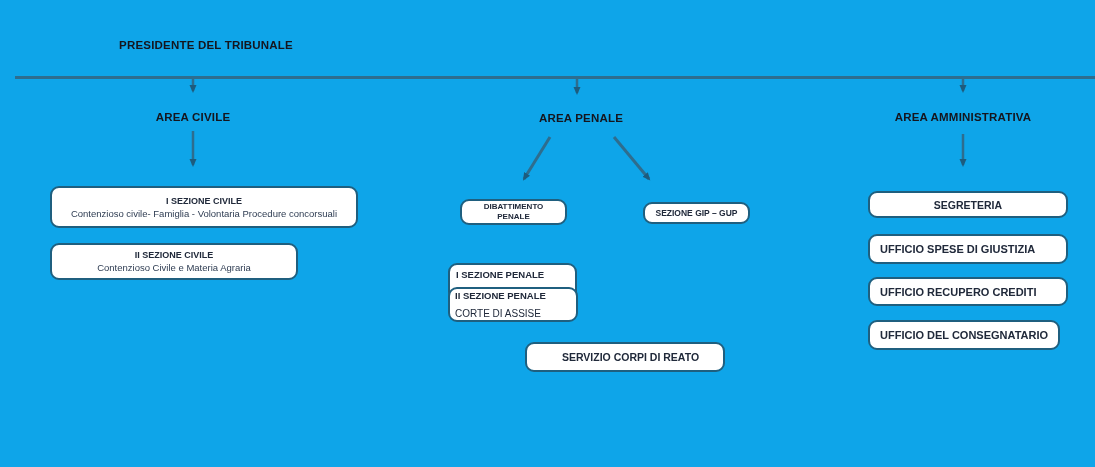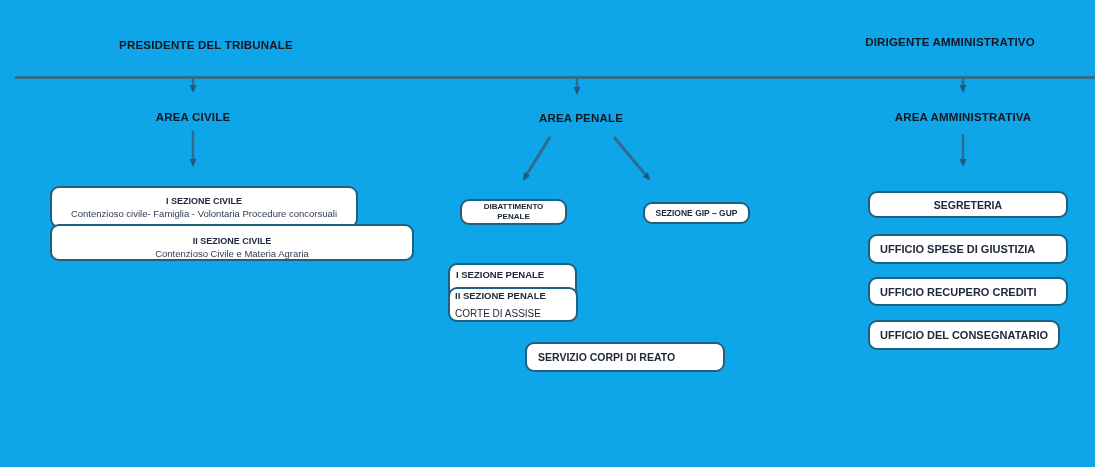--- a/index.html
+++ b/index.html
@@ -30,33 +30,33 @@
     z-index:2;
     color:#20293a;
     display:flex;flex-direction:column;justify-content:center;
   }
   .node .t{font-weight:bold;}
   .node .s{font-weight:normal;}
   .center{text-align:center;align-items:center;}
   .node.civil1{left:50px;top:186px;width:308px;height:42px;}
   .node.civil1 .t{font-size:9px;}
   .node.civil1 .s{font-size:9.5px;color:#2e3c52;margin-top:2px;}
-  .node.civil2{left:50px;top:224px;width:364px;height:37px;justify-content:flex-end;}
+  .node.civil2{left:50px;top:243px;width:248px;height:37px;}
   .node.civil2 .t{font-size:9px;}
   .node.civil2 .s{font-size:9.5px;color:#2e3c52;margin-top:2px;}
   .node.dibattimento{left:460px;top:199px;width:107px;height:26px;}
   .node.dibattimento .t{font-size:8px;line-height:1.25;}
   .node.gip{left:643px;top:202px;width:107px;height:22px;}
   .node.gip .t{font-size:8.5px;}
   .node.sezpen1{left:448px;top:238px;width:129px;height:38px;justify-content:flex-start;padding:4px 0 0 6px;margin-top:25px;}
   .node.sezpen1 .t{font-size:9.5px;text-align:left;}
   .node.sezpen2{left:448px;top:287px;width:130px;height:35px;padding-left:5px;}
   .node.sezpen2 .t{font-size:9.5px;text-align:left;}
   .node.sezpen2 .s{font-size:10px;text-align:left;margin-top:7px;}
-  .node.servizio{left:525px;top:342px;width:200px;height:30px;padding-left:11px;}
+  .node.servizio{left:525px;top:342px;width:200px;height:30px;padding-left:11px;align-items:center;}
   .node.servizio .t{font-size:10.5px;text-align:left;}
   .node.segreteria{left:868px;top:191px;width:200px;height:27px;}
   .node.segreteria .t{font-size:10.5px;}
   .node.admin-a{left:868px;top:234px;width:200px;height:30px;padding-left:10px;}
   .node.admin-b{left:868px;top:277px;width:200px;height:29px;padding-left:10px;}
   .node.admin-c{left:868px;top:320px;width:192px;height:30px;padding-left:10px;}
   .node.admin-a .t,.node.admin-b .t,.node.admin-c .t{font-size:11px;text-align:left;}
 </style>
 </head>
 <body>
@@ -77,21 +77,20 @@
     <line x1="963" y1="79" x2="963" y2="91" stroke="#2e6d8e" stroke-width="2.5" marker-end="url(#ah)"></line>
 
     <line x1="193" y1="131" x2="193" y2="165" stroke="#2e6d8e" stroke-width="2.5" marker-end="url(#ah)"></line>
     <line x1="963" y1="134" x2="963" y2="165" stroke="#2e6d8e" stroke-width="2.5" marker-end="url(#ah)"></line>
 
     <line x1="550" y1="137" x2="524" y2="179" stroke="#2e6d8e" stroke-width="3" marker-end="url(#ah)"></line>
     <line x1="614" y1="137" x2="649" y2="179" stroke="#2e6d8e" stroke-width="3" marker-end="url(#ah)"></line>
   </svg>
 
   <div class="role-title" style="left:61px;top:39px;width:290px;">PRESIDENTE DEL TRIBUNALE</div>
-  <div class="role-title" style="left:805px;top:36px;width:290px;">DIRIGENTE AMMINISTRATIVO</div>
 
   <div class="area-title" style="left:93px;top:111px;width:200px;">AREA CIVILE</div>
   <div class="area-title" style="left:481px;top:112px;width:200px;">AREA PENALE</div>
   <div class="area-title" style="left:863px;top:111px;width:200px;">AREA AMMINISTRATIVA</div>
 
   <div class="node civil1 center">
     <div class="t">I SEZIONE CIVILE</div>
     <div class="s">Contenzioso civile- Famiglia - Volontaria Procedure concorsuali</div>
   </div>
   <div class="node civil2 center">

